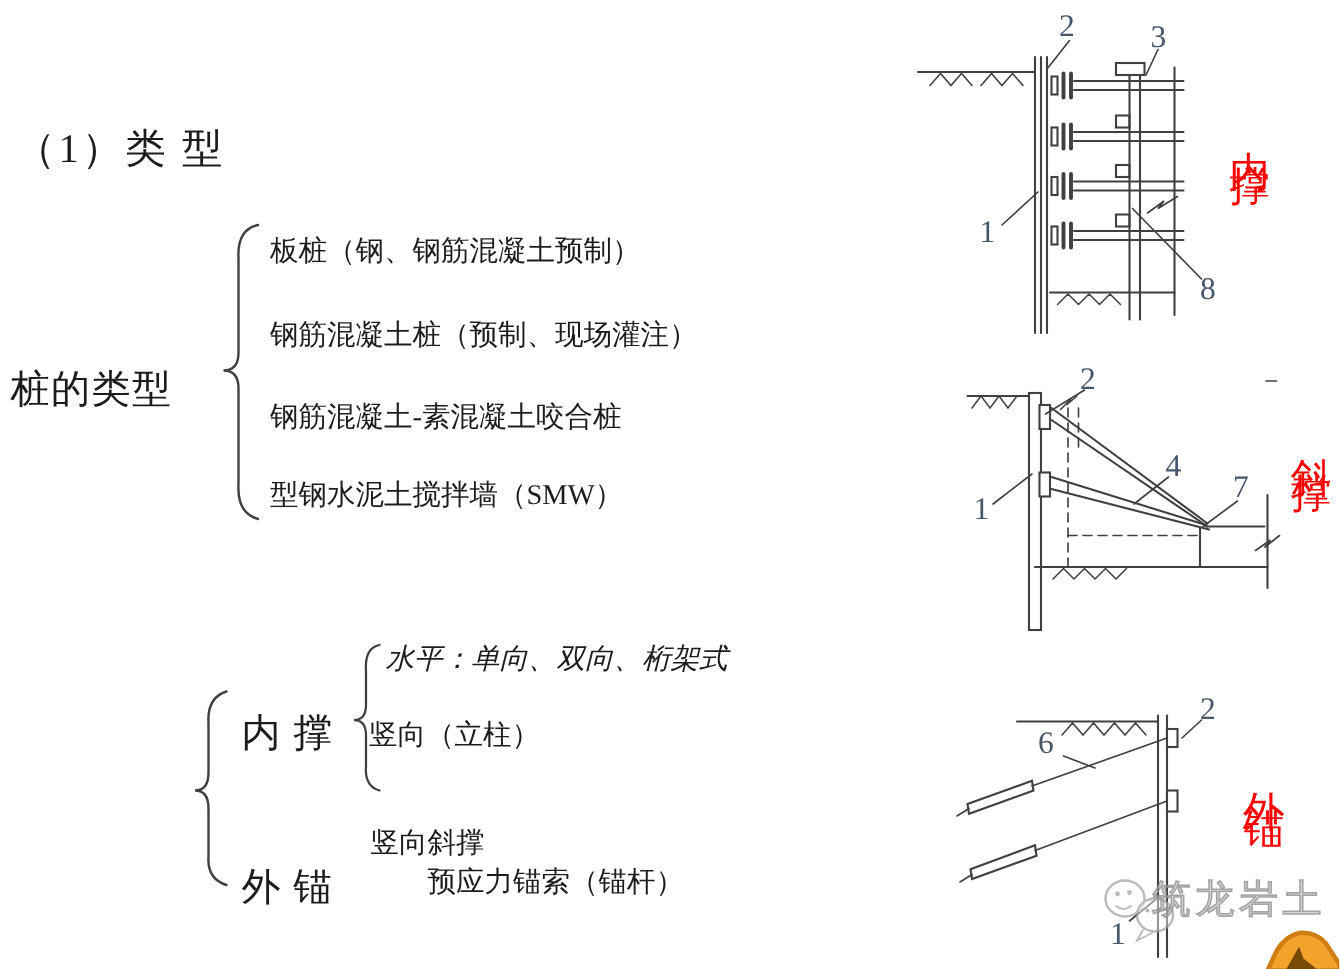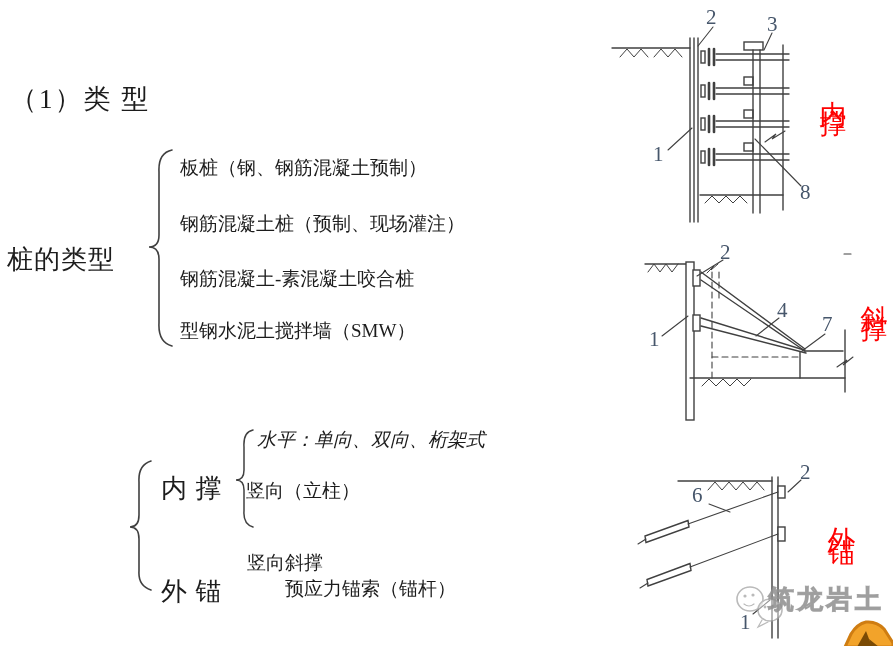--- a/index.html
+++ b/index.html
@@ -206,15 +206,15 @@
   <div class="txt fig-num" style="left:777px;top:298px;">4</div>
   <div class="txt fig-num" style="left:822px;top:312px;">7</div>
   <div class="txt fig-num" style="left:649px;top:327px;">1</div>
   <div class="txt red-cap" style="left:860px;top:284px;">斜撑</div>
 
   <div class="txt fig-num" style="left:800px;top:460px;">2</div>
   <div class="txt fig-num" style="left:692px;top:483px;">6</div>
   <div class="txt fig-num" style="left:740px;top:610px;">1</div>
   <div class="txt red-cap" style="left:827px;top:505px;letter-spacing:12px;font-size:28px;">外锚</div>
 
-  <div class="txt wm-text" style="left:768px;top:585px;font-weight:bold;">筑龙岩土</div>
+  <div class="txt wm-text" style="left:768px;top:585px;">筑龙岩土</div>
 
 </div>
 
 </body></html>

